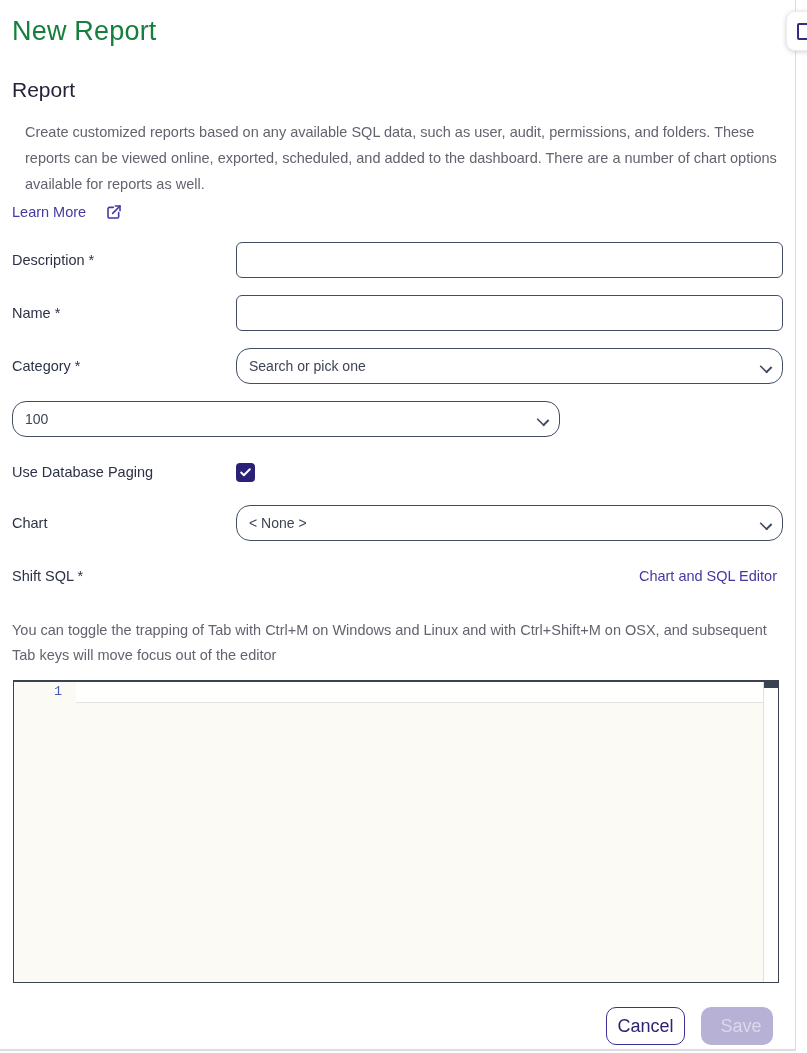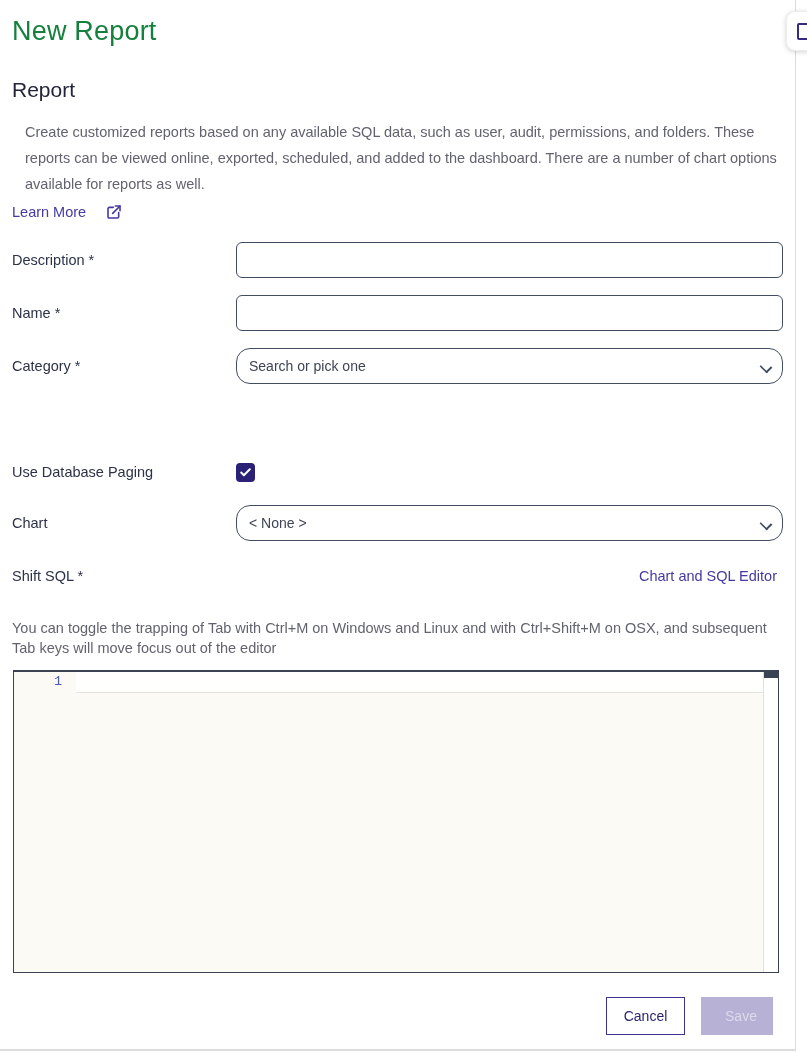--- a/index.html
+++ b/index.html
@@ -35,38 +35,38 @@
   .chevron { position:absolute; right:12px; top:13px; width:9px; height:9px; }
   .chevron::before { content:""; position:absolute; left:0; top:0; width:8px; height:8px;
     border-right:2px solid #3d4a5e; border-bottom:2px solid #3d4a5e; transform:rotate(45deg) scale(1,.8); }
   .checkbox { width:19px; height:19px; border-radius:4px; background:#2a2075;
     display:flex; align-items:center; justify-content:center; cursor:pointer; }
   .checkbox svg { display:block; }
 
   .sql-header { display:flex; align-items:center; justify-content:space-between;
     margin-top:27px; padding-right:6px; }
   .sql-link { color:#443aa1; font-size:14.5px; font-weight:500; cursor:pointer; }
-  .hint { margin-top:34px; width:778px; font-size:14.5px; line-height:20px; color:#63636f; }
+  .hint { margin-top:34px; width:778px; font-size:14.5px; line-height:25px; color:#63636f; }
 
   .editor { position:relative; margin-top:12px; margin-left:1px; width:766px; height:303px;
     background:#fbfaf4; border:1px solid #3b4252; border-top-width:2px; }
   .editor-gutter { position:absolute; left:0; top:0; bottom:0; width:62px;
     padding:2px 14px 0 0; text-align:right;
     font-family:"Liberation Mono", monospace; font-size:13.5px; color:#4a58c0; }
   .editor-activeline { position:absolute; left:62px; right:15px; top:0; height:21px;
     background:#fffffd; border-bottom:1px solid #e4e4df; }
   .editor-code { position:absolute; left:66px; top:2px; font-family:"Liberation Mono", monospace;
     font-size:13.5px; color:#2c3247; white-space:pre; }
   .editor-scrollbar { position:absolute; right:0; top:0; bottom:0; width:15px;
     background:#fffffe; border-left:1px solid #e1e1dc; }
   .editor-scrollbar .thumb { width:100%; height:6px; background:#3b4252; }
 
   .actions { display:flex; justify-content:flex-end; align-items:center; gap:16px;
     margin-top:24px; padding-right:10px; }
-  .btn { height:38px; border-radius:0; font-size:14px; font-weight:500;
+  .btn { height:38px; border-radius:10px; font-size:18px; font-weight:500;
     font-family:"Liberation Sans", sans-serif; display:inline-flex; align-items:center;
     justify-content:center; cursor:pointer; }
   .btn-cancel { width:79px; background:#ffffff; border:1.5px solid #3c3194; color:#2c2470; }
   .btn-save { width:72px; background:#b6b1d5; border:none; color:#dcd9ec; cursor:default;padding-left:8px; }
 </style>
 </head>
 <body>
 
 <div class="panel">
 
@@ -109,20 +109,26 @@
       <label class="form-label">Category *</label>
       <div class="form-field">
         <div class="select">
           <span>Search or pick one</span>
           <span class="chevron"></span>
         </div>
       </div>
     </div>
 
     <div class="form-row">
+      <div class="form-field">
+        <div class="select">
+          <span>100</span>
+          <span class="chevron"></span>
+        </div>
+      </div>
     </div>
 
     <div class="form-row" style="margin-bottom:15px;">
       <label class="form-label">Use Database Paging</label>
       <div class="form-field">
         <div class="checkbox" id="db-paging-checkbox">
           <svg width="13" height="13" viewBox="0 0 24 24" fill="none" stroke="#ffffff" stroke-width="3.6" stroke-linecap="round" stroke-linejoin="round">
             <polyline points="20 6 9 17 4 12"></polyline>
           </svg>
         </div>

